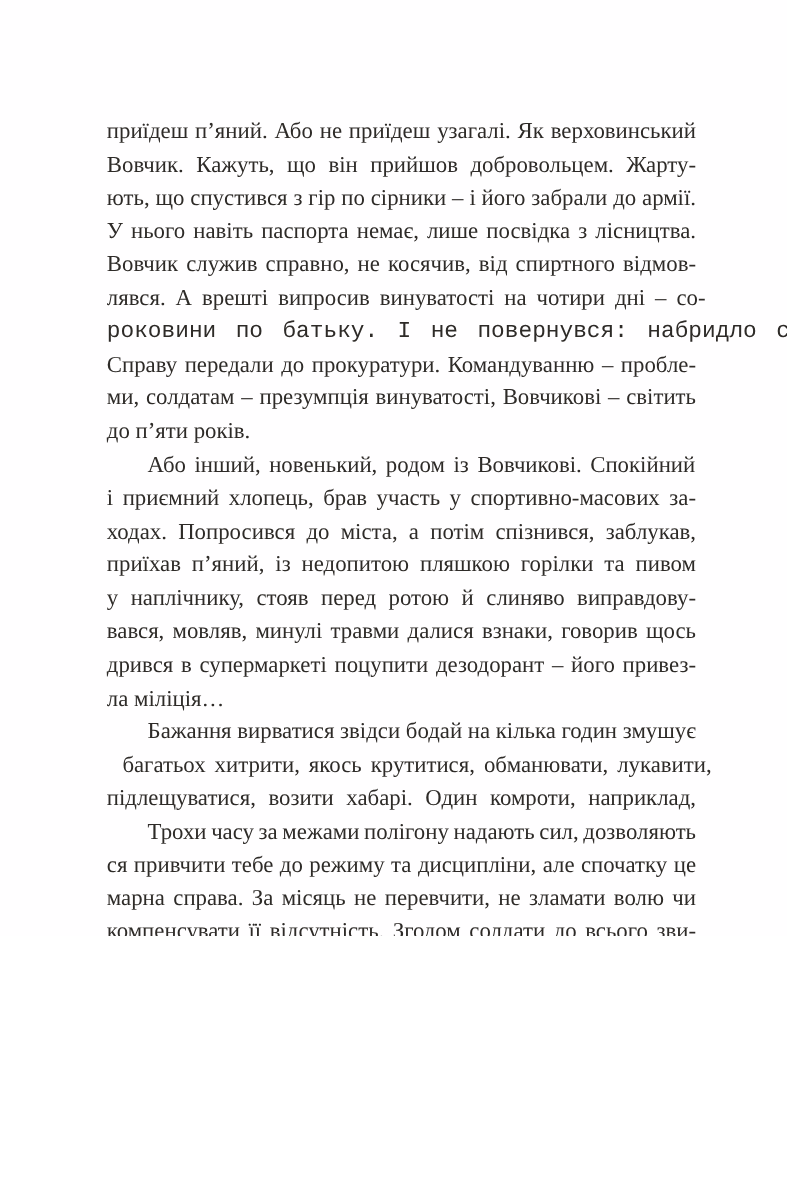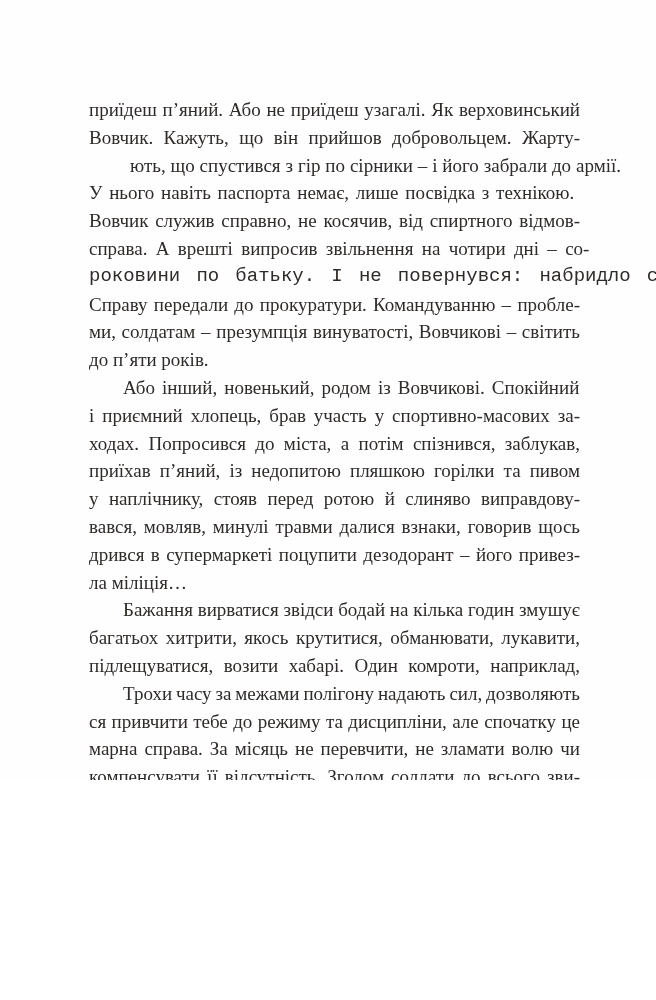--- a/index.html
+++ b/index.html
@@ -45,38 +45,38 @@
     color: #4f4c49;
   }
 </style>
 </head>
 <body>
 
 <div class="page">
   <div class="text-block">
       <div class="line" style="word-spacing: 0.964286px;"><span>приїдеш п’яний. Або не приїдеш узагалі. Як верховинський</span></div>
       <div class="line" style="word-spacing: 5.65885px;"><span>Вовчик. Кажуть, що він прийшов добровольцем. Жарту-</span></div>
-      <div class="line" style="word-spacing: 0.141927px; margin-left: 41px;"><span>ють, що спустився з гір по сірники – і його забрали до армії.</span></div>
-      <div class="line" style="word-spacing: 1.97852px;"><span>У нього навіть паспорта немає, лише посвідка з технікою.</span></div>
+      <div class="line" style="word-spacing: 0.141927px;"><span>ють, що спустився з гір по сірники – і його забрали до армії.</span></div>
+      <div class="line" style="word-spacing: 1.97852px;"><span>У нього навіть паспорта немає, лише посвідка з лісництва.</span></div>
       <div class="line" style="word-spacing: 2.01339px;"><span>Вовчик служив справно, не косячив, від спиртного відмов-</span></div>
-      <div class="line" style="word-spacing: 3.56076px;"><span>справа. А врешті випросив звільнення на чотири дні – со-</span></div>
+      <div class="line" style="word-spacing: 3.56076px;"><span>лявся. А врешті випросив винуватості на чотири дні – со-</span></div>
       <div class="line" style="word-spacing: 4.75893px; font-family: Liberation Mono, monospace;"><span>роковини по батьку. І не повернувся: набридло служити.</span></div>
       <div class="line" style="word-spacing: 1.52865px;"><span>Справу передали до прокуратури. Командуванню – пробле-</span></div>
       <div class="line" style="word-spacing: 0.917411px;"><span>ми, солдатам – презумпція винуватості, Вовчикові – світить</span></div>
       <div class="line para-end"><span>до п’яти років.</span></div>
       <div class="line indent" style="word-spacing: 2.36198px;"><span>Або інший, новенький, родом із Вовчикові. Спокійний</span></div>
       <div class="line" style="word-spacing: 3.1942px;"><span>і приємний хлопець, брав участь у спортивно-масових за-</span></div>
       <div class="line" style="word-spacing: 4.625px;"><span>ходах. Попросився до міста, а потім спізнився, заблукав,</span></div>
       <div class="line" style="word-spacing: 4.33259px;"><span>приїхав п’яний, із недопитою пляшкою горілки та пивом</span></div>
       <div class="line" style="word-spacing: 5.6317px;"><span>у наплічнику, стояв перед ротою й слиняво виправдову-</span></div>
       <div class="line" style="word-spacing: 2.10268px; text-align: center;"><span>вався, мовляв, минулі травми далися взнаки, говорив щось</span></div>
       <div class="line" style="word-spacing: 1.67634px;"><span>дрився в супермаркеті поцупити дезодорант – його привез-</span></div>
       <div class="line para-end"><span>ла міліція…</span></div>
       <div class="line indent" style="word-spacing: -0.00669643px;"><span>Бажання вирватися звідси бодай на кілька годин змушує</span></div>
-      <div class="line" style="word-spacing: 2.725px;"><span>багатьох хитрити, якось крутитися, обманювати, лукавити,</span></div>
+      <div class="line" style="word-spacing: 2.725px; margin-left: 13px;"><span>багатьох хитрити, якось крутитися, обманювати, лукавити,</span></div>
       <div class="line" style="word-spacing: 5.72187px;"><span>підлещуватися, возити хабарі. Один комроти, наприклад,</span></div>
       <div class="line indent" style="word-spacing: -0.879464px;"><span>Трохи часу за межами полігону надають сил, дозволяють</span></div>
       <div class="line" style="word-spacing: 0.635417px;"><span>ся привчити тебе до режиму та дисципліни, але спочатку це</span></div>
       <div class="line" style="word-spacing: 2.21875px;"><span>марна справа. За місяць не перевчити, не зламати волю чи</span></div>
       <div class="line" style="word-spacing: 2.34152px;"><span>компенсувати її відсутність. Згодом солдати до всього зви-</span></div>
     </div>
   <div class="page-number">20</div>
 </div>
 
 </body></html>

